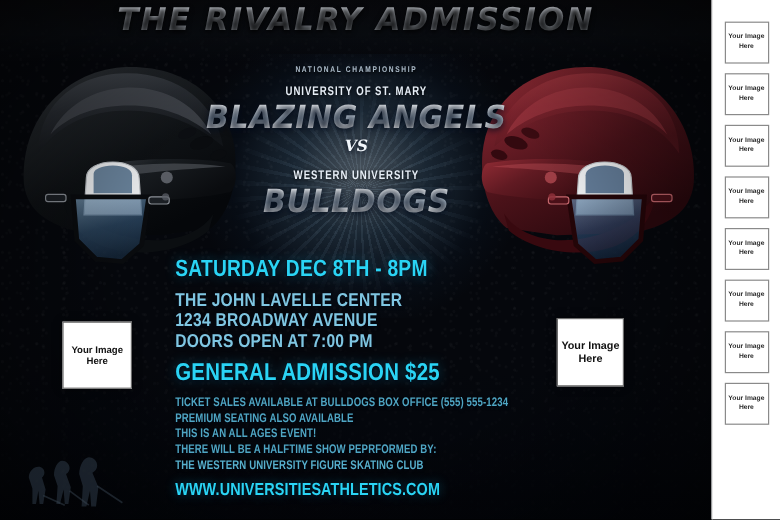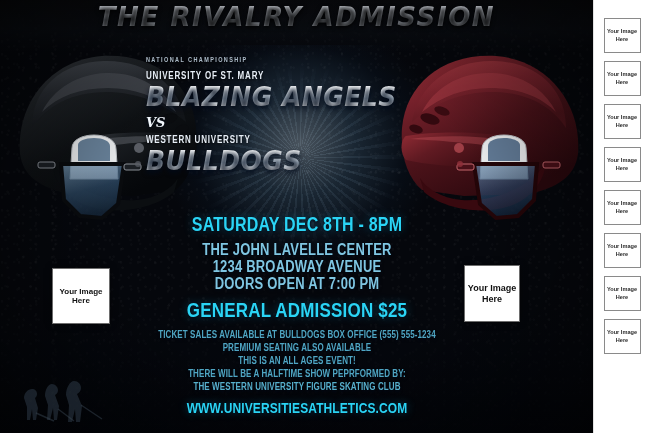--- a/index.html
+++ b/index.html
@@ -88,21 +88,21 @@
     -webkit-background-clip:text; background-clip:text;
     -webkit-text-fill-color:transparent;
     text-shadow:0 2px 4px rgba(0,0,0,.85);
     font-family:"DejaVu Sans", sans-serif;
     white-space:nowrap;
   }
 
   
   #matchup{
     position:absolute; left:146px; top:56px; width:302px;
-    text-align:left; color:#eef4fb;
+    text-align:center; color:#eef4fb;
   }
   .arc-line{
     font-size:5.5px; letter-spacing:1.4px; font-weight:bold;
     color:#cfe0ef; opacity:.82;
     text-shadow:0 1px 2px rgba(0,0,0,.9);
     font-family:"Liberation Sans", sans-serif;
     transform:scaleY(1.25);
     margin-bottom:9px;
   }
   .school-line{
@@ -120,29 +120,29 @@
     background:linear-gradient(180deg,#ffffff 0%, #e9f1f8 32%, #b9c8d6 52%, #ffffff 78%, #d4dee8 100%);
     -webkit-background-clip:text; background-clip:text;
     -webkit-text-fill-color:transparent;
     color:#fff;
     text-shadow:0 2px 5px rgba(0,10,25,.9);
     font-family:"DejaVu Sans", sans-serif;
     transform:scaleY(1.06);
   }
   .vs-word{
     font-size:13px; font-weight:bold; font-style:italic;
-    color:#f2f7fc; margin:4px 0 5px;
+    color:#f2f7fc; margin:4px 0 11px;
     text-shadow:0 1px 4px rgba(0,10,25,.95);
     font-family:"DejaVu Serif", serif;
   }
 
   
   #event-details{
     position:absolute; left:146px; top:216px; width:302px;
-    text-align:center;
+    text-align:left;
     font-family:"Liberation Sans", sans-serif;
   }
   .ev-head{
     font-size:16px; font-weight:bold; letter-spacing:.2px;
     color:#2ad4f5; transform:scaleY(1.22);
     text-shadow:0 1px 3px rgba(0,8,20,.95), 0 0 9px rgba(40,190,235,.4);
     margin-bottom:7px;
   }
   .ev-sub{
     font-size:13px; font-weight:bold; letter-spacing:.2px;

